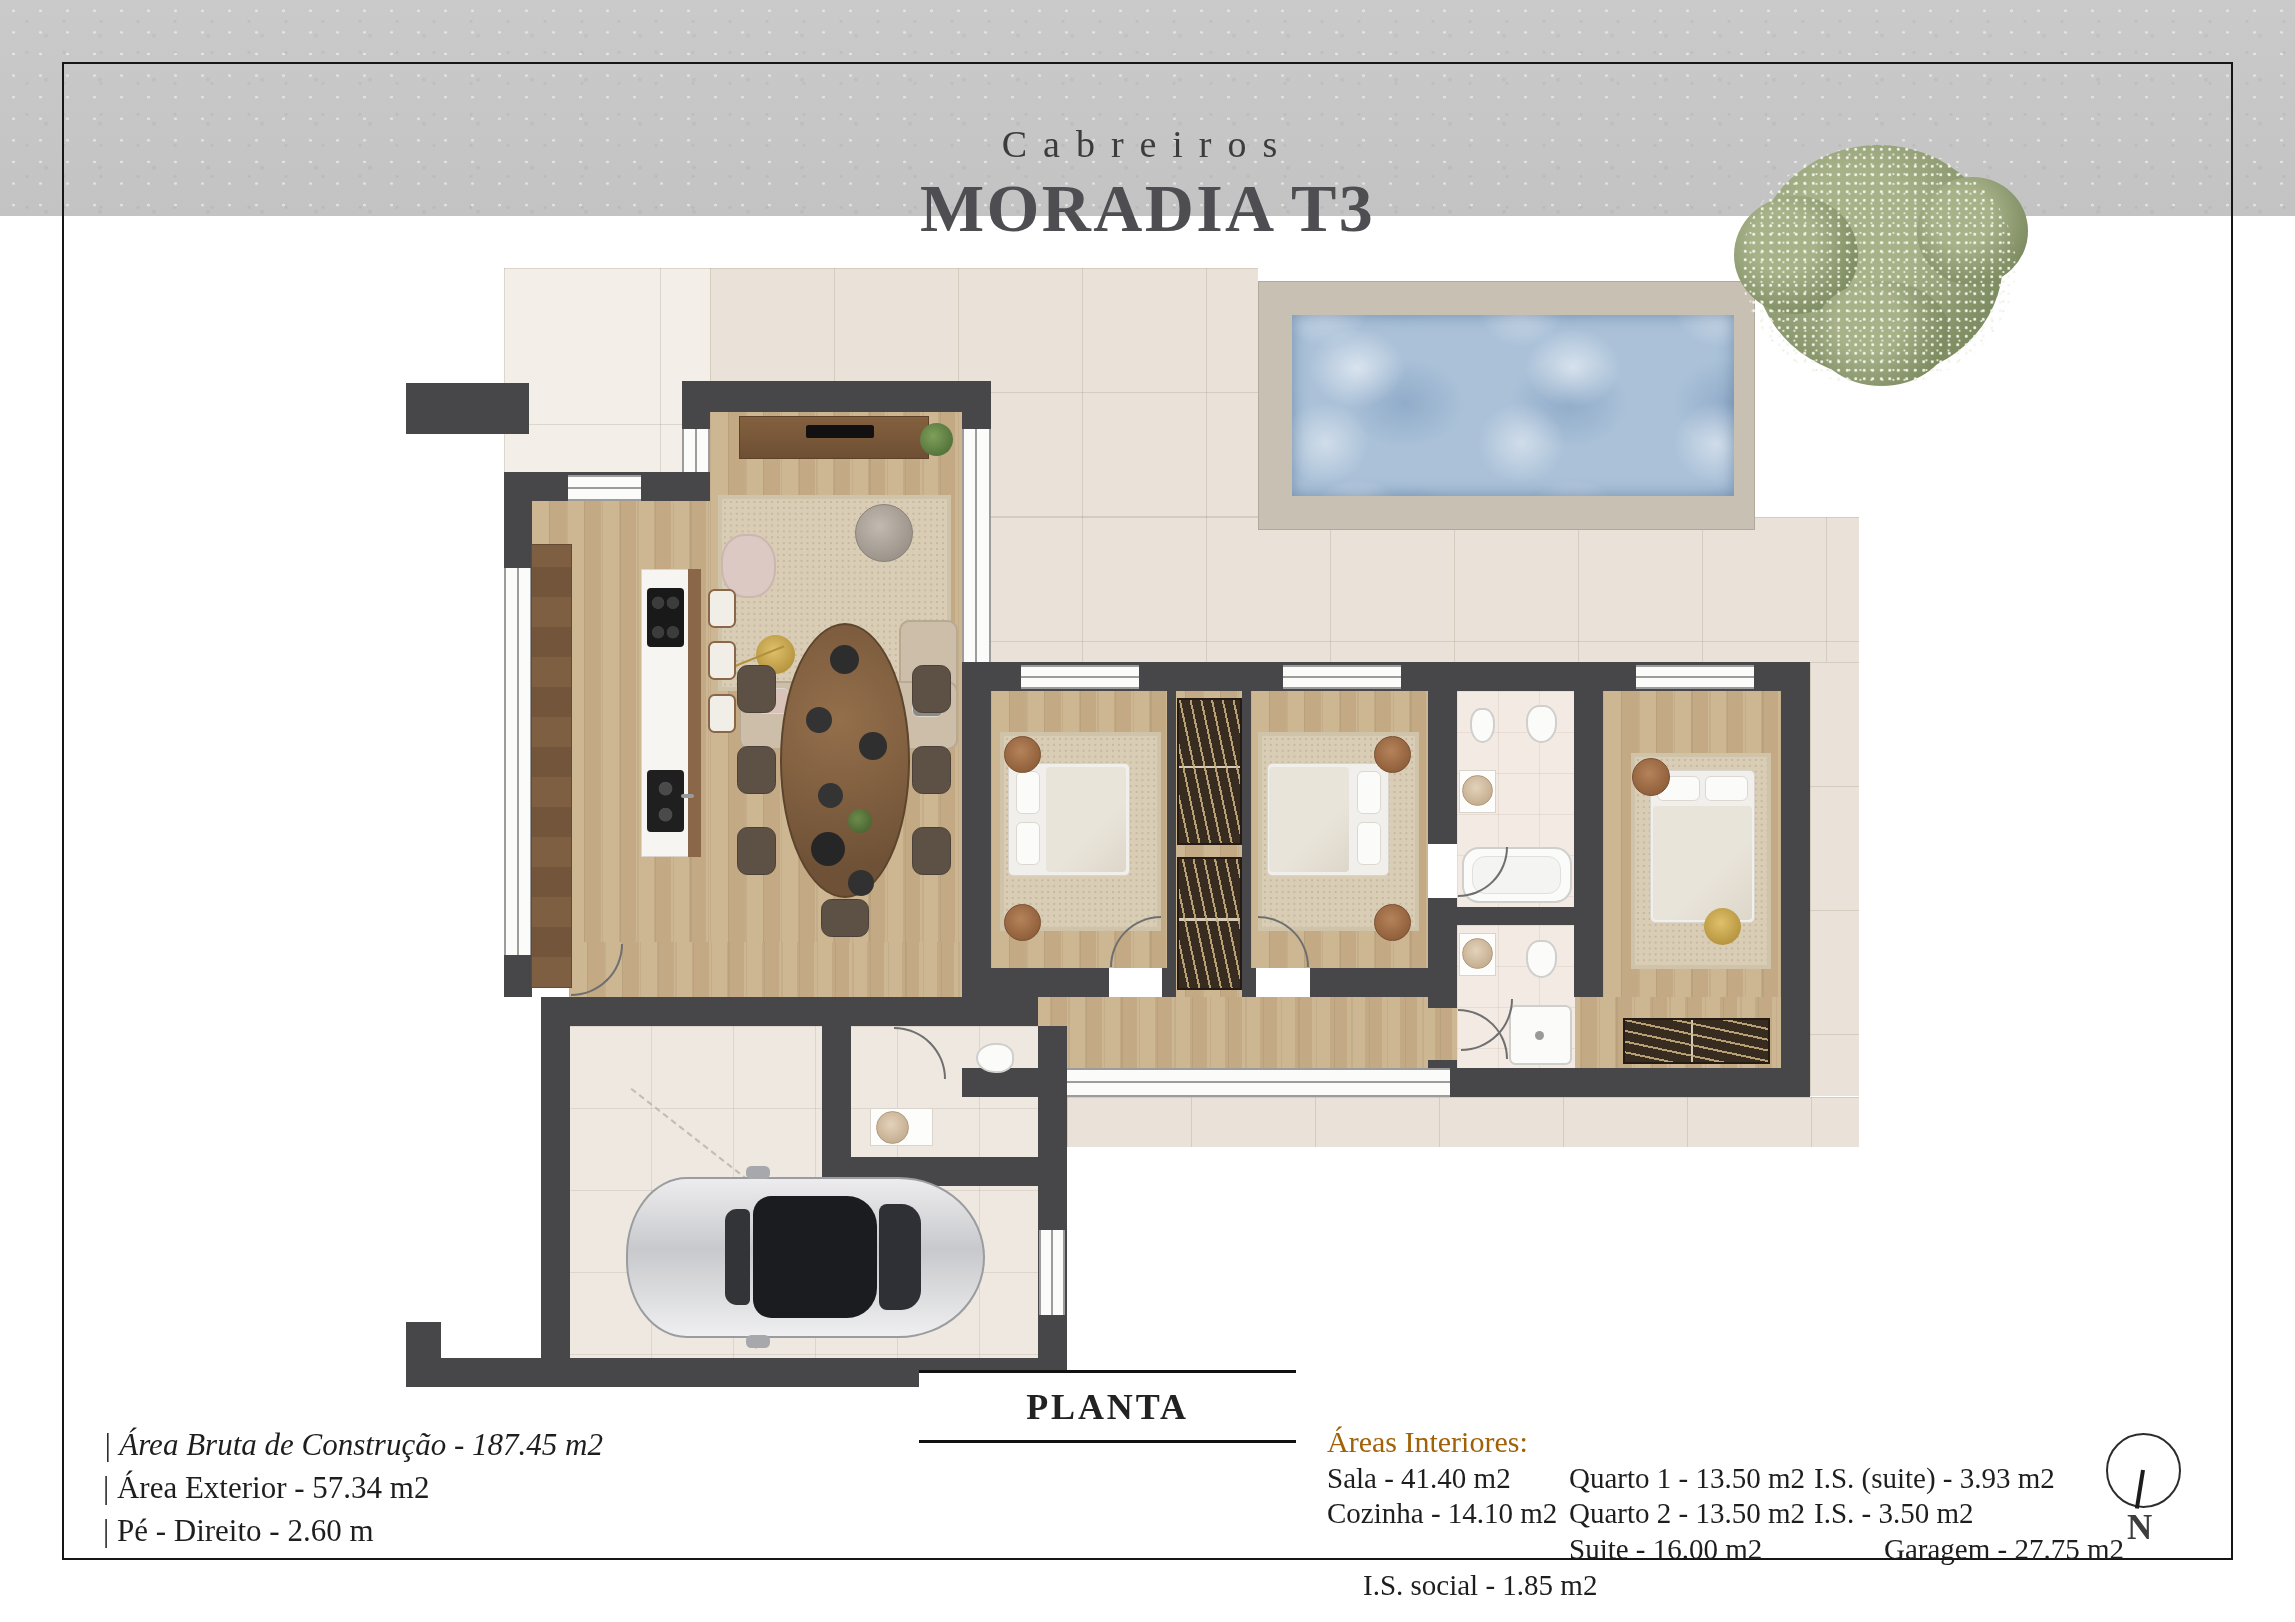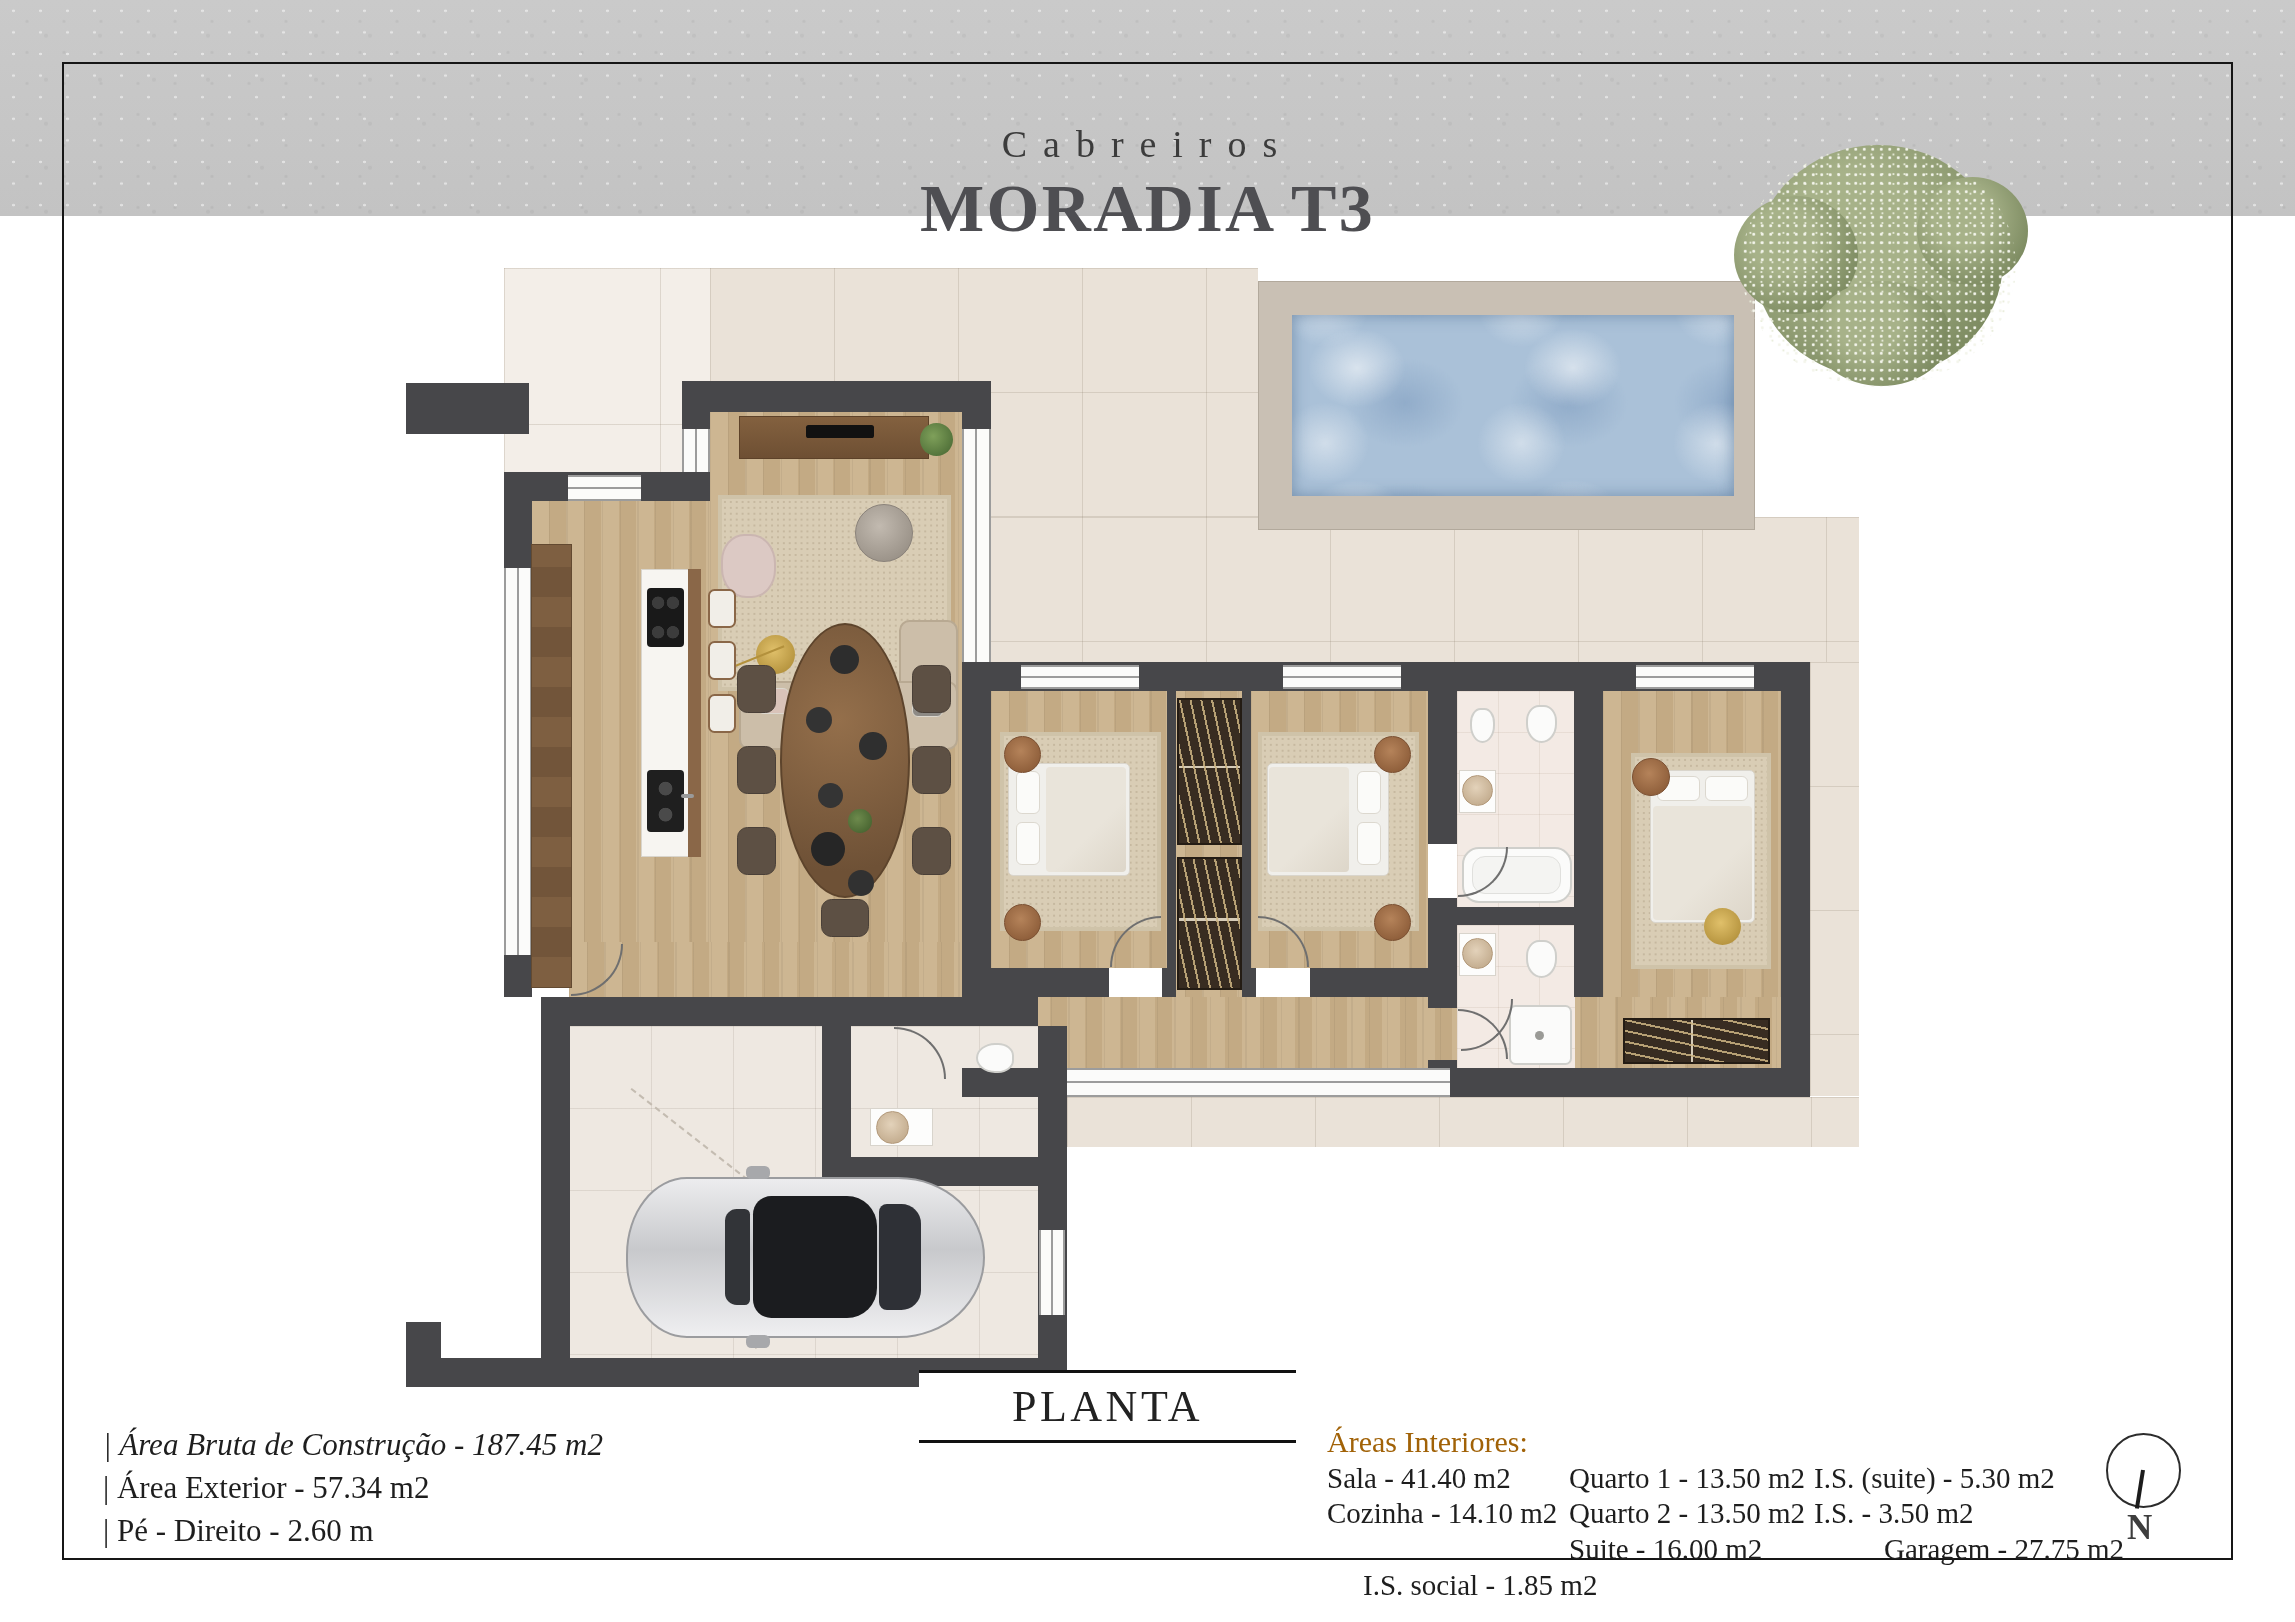--- a/index.html
+++ b/index.html
@@ -51,21 +51,21 @@
   .arc.tl{border-right:none;border-bottom:none;border-top-left-radius:100%;}
   .arc.tr{border-left:none;border-bottom:none;border-top-right-radius:100%;}
   .arc.br{border-left:none;border-top:none;border-bottom-right-radius:100%;}
   .chair{background:#5d5044;border:1.3px solid #4a4038;border-radius:10.5px;box-sizing:border-box;}
   .tree-lobe{border-radius:50%;background:radial-gradient(circle at 40% 38%, #a7b289 0 30%, #7e8c62 75%);}
   .tree-dots{border-radius:50%;background:radial-gradient(#f4f5ec 1.2px, transparent 1.6px) 0 0/8.5px 8.5px,
              radial-gradient(#e8ecda 0.9px, transparent 1.3px) 3.9px 4.6px/11px 9.8px, transparent;}
   
   .brand{font-size:38px;letter-spacing:0.42em;color:#3c3c3c;}
   .title{font-size:68px;font-weight:700;letter-spacing:0.035em;color:#4e4e52;}
-  .planta{font-size:44px;font-weight:400;letter-spacing:0.08em;color:#222;}
+  .planta{font-size:36px;font-weight:700;letter-spacing:0.08em;color:#222;}
   .info{font-size:31px;color:#1e1e1e;}
   .areas{font-size:29px;color:#1e1e1e;}
   .areash{font-size:30px;color:#a16207;}
   .nlabel{font-size:35px;font-weight:700;color:#3e3e3e;}
   .band{background:
      radial-gradient(rgba(255,255,255,0.5) 1.3px, transparent 2px) 0 0/27px 21.6px,
      radial-gradient(rgba(0,0,0,0.05) 1.3px, transparent 2px) 8.5px 5.9px/37px 31px,
      radial-gradient(rgba(0,0,0,0.04) 2px, transparent 2.6px) 19px 13.7px/54px 44px,
      linear-gradient(#cacaca,#c3c3c3);}
 </style>
@@ -284,21 +284,21 @@
   <div class="abs info" style="left:103px;top:1470px;">|  Área Exterior - 57.34 m2</div>
   <div class="abs info" style="left:103px;top:1513px;">|  Pé - Direito - 2.60 m</div>
 
   <div class="abs areash" style="left:1327px;top:1425px;">Áreas Interiores:</div>
   <div class="abs areas" style="left:1327px;top:1462px;">Sala - 41.40 m2</div>
   <div class="abs areas" style="left:1327px;top:1497px;">Cozinha - 14.10 m2</div>
   <div class="abs areas" style="left:1327px;top:1569px;margin-left:36px;">I.S. social - 1.85 m2</div>
   <div class="abs areas" style="left:1569px;top:1462px;text-align:right;">Quarto 1 - 13.50 m2</div>
   <div class="abs areas" style="left:1569px;top:1497px;">Quarto 2 - 13.50 m2</div>
   <div class="abs areas" style="left:1569px;top:1533px;">Suite - 16.00 m2</div>
-  <div class="abs areas" style="left:1814px;top:1462px;">I.S. (suite) - 5.30 m2</div>
+  <div class="abs areas" style="left:1814px;top:1462px;">I.S. (suite) - 3.93 m2</div>
   <div class="abs areas" style="left:1814px;top:1497px;">I.S. - 3.50 m2</div>
   <div class="abs areas" style="left:1852px;top:1533px;margin-left:32px;">Garagem - 27.75 m2</div>
 
   <div class="abs" style="left:2106px;top:1433px;width:75px;height:75px;border:2px solid #2c2c2c;border-radius:50%;box-sizing:border-box;"></div>
   <div class="abs" style="left:2141px;top:1470px;width:3.9px;height:39px;background:#1c1c1c;transform:rotate(9deg);transform-origin:top center;"></div>
   <div class="abs nlabel" style="left:2127px;top:1508px;">N</div>
 
 </div>
 
 

